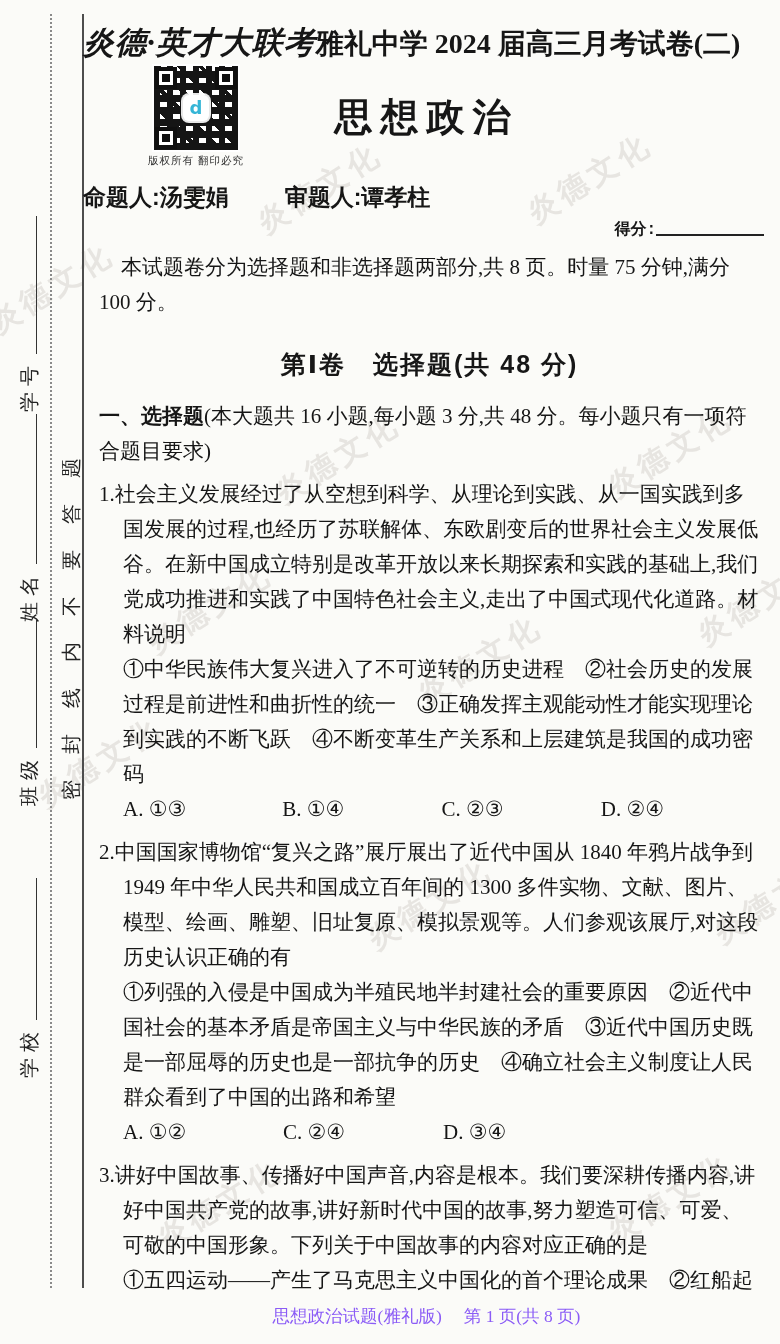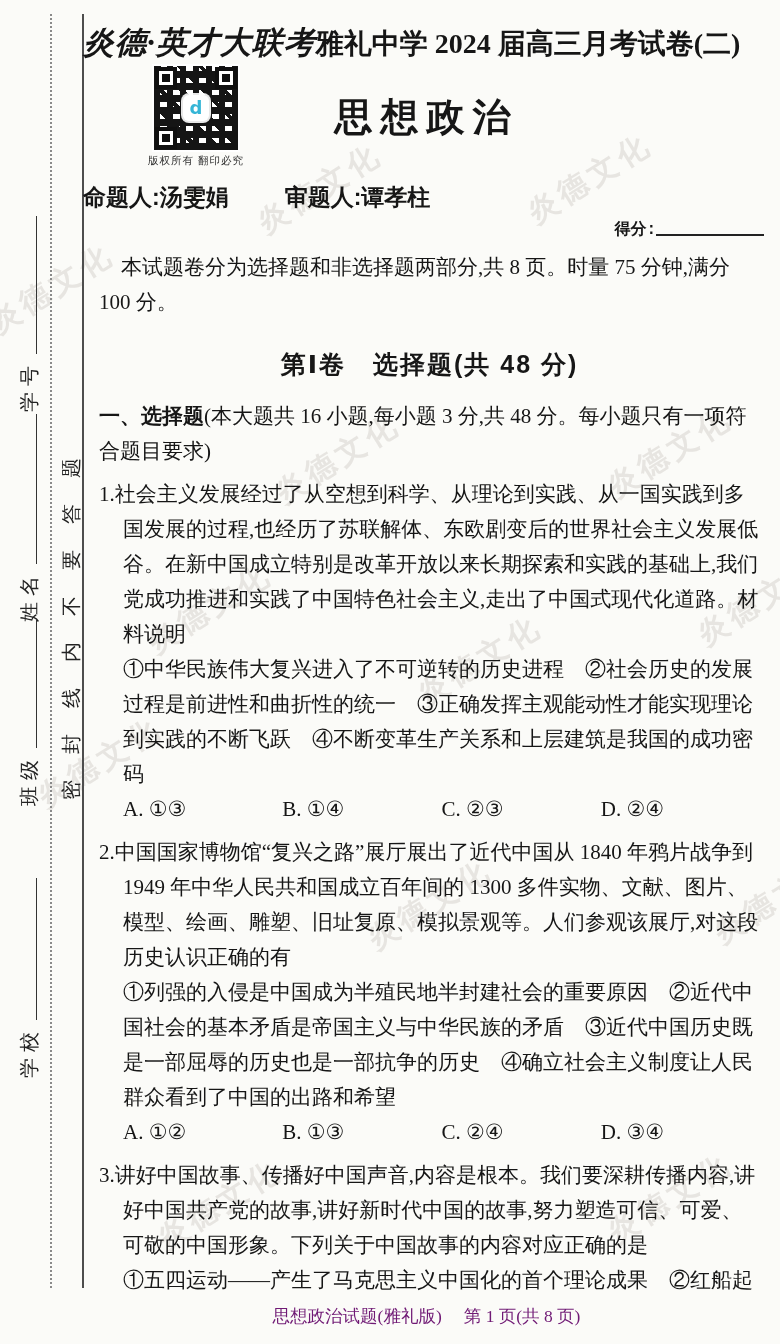--- a/index.html
+++ b/index.html
@@ -63,21 +63,21 @@
       font-weight:bold;font-family:"Liberation Sans","DejaVu Sans",sans-serif;letter-spacing:2px;}
   .part-head{margin:14px 0 0 0;}
   .part-label{font-family:"Liberation Sans","DejaVu Sans",sans-serif;font-weight:bold;}
   .question{margin-top:8px;}
   .stem{margin:0;padding-left:24px;text-indent:-24px;}
   .statements{margin:0 0 0 24px;}
   .options{display:flex;margin-left:24px;}
   .options span{width:160px;}
   
   .footer{position:absolute;top:1304px;left:83px;right:10px;text-align:center;z-index:3;
-      font-size:17.5px;color:#701a75;}
+      font-size:17.5px;color:#8b5cf6;}
   .footer .fgap{display:inline-block;width:22px;}
 </style>
 </head>
 <body>
 
 <div class="page">
 
   <span class="wm" style="left:-18px;top:268px">炎德文化</span>
   <span class="wm" style="left:250px;top:168px">炎德文化</span>
   <span class="wm" style="left:520px;top:158px">炎德文化</span>
@@ -156,21 +156,20 @@
         <span>C. ②③</span>
         <span>D. ②④</span>
       </div>
     </div>
 
     <div class="question">
       <p class="stem"><span>2.</span><span>中国国家博物馆“复兴之路”展厅展出了近代中国从 1840 年鸦片战争到 1949 年中华人民共和国成立百年间的 1300 多件实物、文献、图片、模型、绘画、雕塑、旧址复原、模拟景观等。人们参观该展厅,对这段历史认识正确的有</span></p>
       <p class="statements">①列强的入侵是中国成为半殖民地半封建社会的重要原因　②近代中国社会的基本矛盾是帝国主义与中华民族的矛盾　③近代中国历史既是一部屈辱的历史也是一部抗争的历史　④确立社会主义制度让人民群众看到了中国的出路和希望</p>
       <div class="options">
         <span>A. ①②</span>
-        <span>B. ①③</span>
         <span>C. ②④</span>
         <span>D. ③④</span>
       </div>
     </div>
 
     <div class="question">
       <p class="stem"><span>3.</span><span>讲好中国故事、传播好中国声音,内容是根本。我们要深耕传播内容,讲好中国共产党的故事,讲好新时代中国的故事,努力塑造可信、可爱、可敬的中国形象。下列关于中国故事的内容对应正确的是</span></p>
       <p class="statements">①五四运动——产生了马克思主义中国化的首个理论成果　②红船起</p>
     </div>
   </div>

